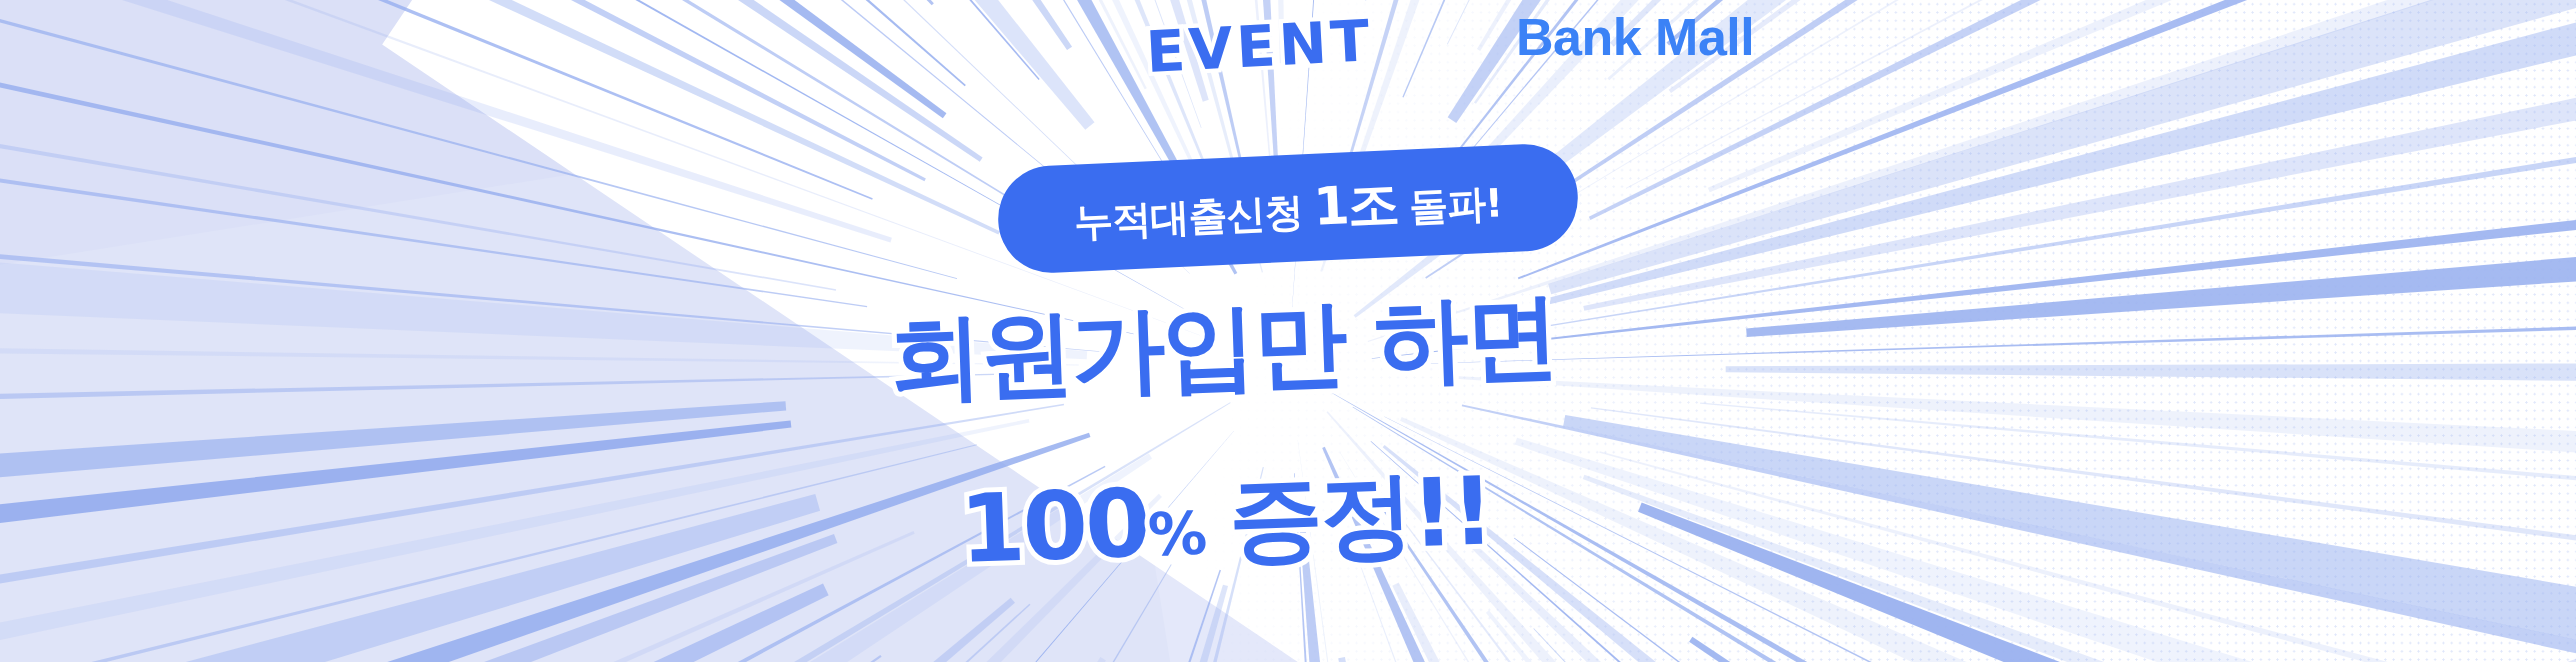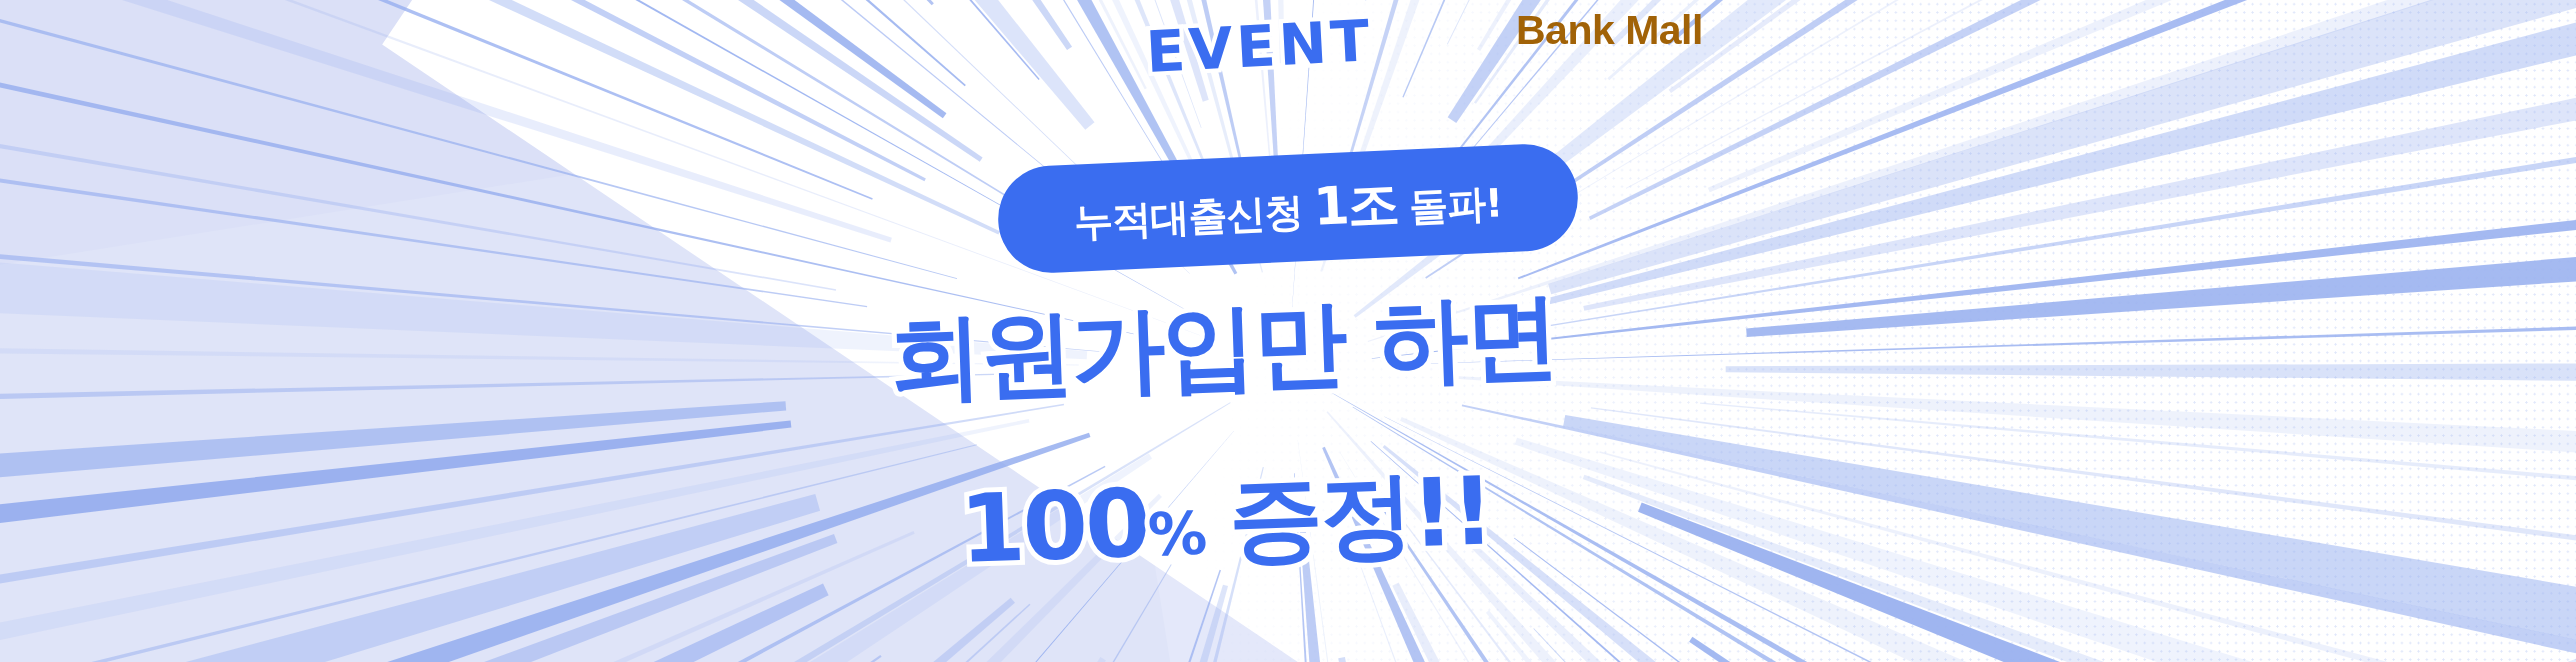--- a/index.html
+++ b/index.html
@@ -106,24 +106,24 @@
   
   .content {
     position: absolute;
     inset: 0;
   }
 
   .brand-logo {
     position: absolute;
     left: 1516px;
     top: 7.4px;
-    font-size: 41px;
+    font-size: 52px;
     font-weight: 700;
     letter-spacing: -0.5px;
-    color: #a16207;
+    color: #3b82f6;
     font-family: "Liberation Sans", sans-serif;
     white-space: nowrap;
   }
 
   .event-word {
     position: absolute;
     left: 1146px;
     top: 13px;
     font-size: 57px;
     font-weight: 700;

